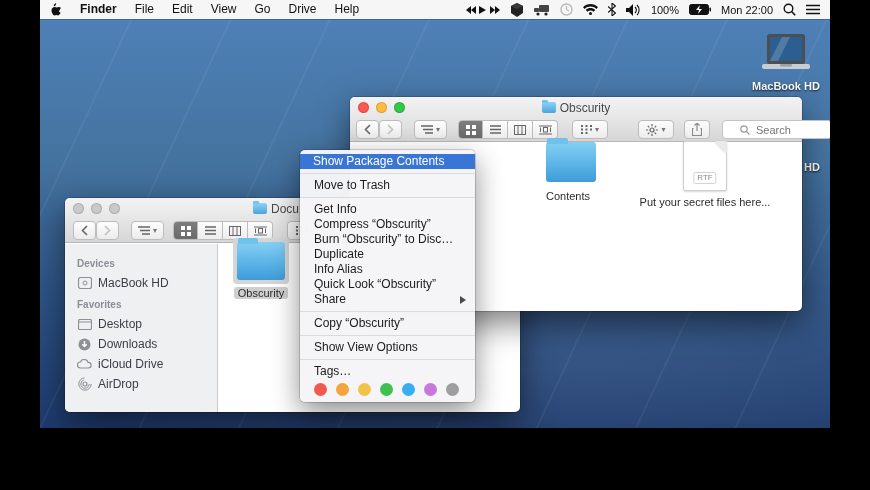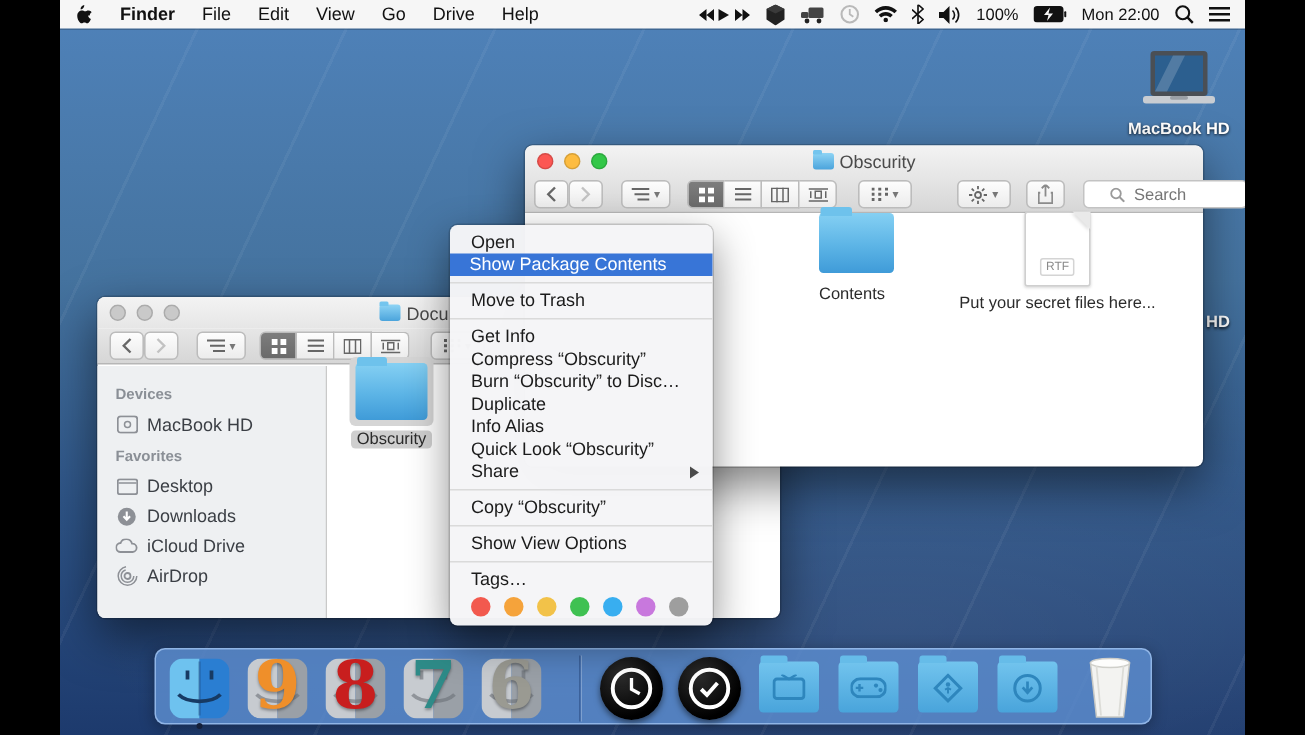--- a/index.html
+++ b/index.html
@@ -1,19 +1,19 @@
 <!DOCTYPE html>
 <html><head>
 <meta charset="utf-8">
 <style>
   html,body{margin:0;padding:0;background:#000;}
   *{box-sizing:border-box;font-family:"Liberation Sans","DejaVu Sans",sans-serif;}
   #stage{position:relative;width:870px;height:490px;background:#000;overflow:hidden;}
   
-  #desktop{position:absolute;left:40px;top:0;width:790px;height:490px;overflow:hidden;
+  #desktop{position:absolute;left:40px;top:0;width:790px;height:428px;overflow:hidden;
     background:linear-gradient(180deg,#528508 0%);
     background:linear-gradient(180deg,#4f82ba 0%,#45739f 38%,#2e5486 68%,#1d3a6d 100%);}
   #desktop .sheen{position:absolute;inset:0;pointer-events:none;
     background:repeating-linear-gradient(115deg,rgba(255,255,255,0.05) 0 2px,rgba(255,255,255,0) 2px 90px),
                radial-gradient(900px 300px at 70% 85%,rgba(255,255,255,0.08),rgba(0,0,0,0) 60%);}
   
   #menubar{position:absolute;left:0;top:0;width:100%;height:19px;background:#f6f6f6;
     display:flex;align-items:center;font-size:12px;color:#111;z-index:50;box-shadow:0 1px 0 rgba(0,0,0,0.2);}
   #menubar .mitem{padding:0 9px;line-height:19px;}
   #menubar .bold{font-weight:bold;}
@@ -169,21 +169,21 @@
     <div class="dicon" style="left:712px;top:33px;z-index:5;">
       <svg width="52" height="44" viewBox="0 0 52 44">
         <rect x="7" y="1" width="38" height="30" rx="2.5" fill="#4a4f55"></rect>
         <rect x="10" y="4" width="32" height="24" fill="#2c5f8f"></rect>
         <path d="M10 28l12-24h8L18 28z" fill="rgba(255,255,255,0.18)"></path>
         <rect x="2" y="31" width="48" height="5" rx="2" fill="#c9cdd2"></rect>
         <rect x="20" y="31" width="12" height="2.5" rx="1.2" fill="#9ba0a6"></rect>
       </svg>
       <div class="dlabel">MacBook HD</div>
     </div>
-    <div class="dlabel" style="position:absolute;left:764px;top:161px;z-index:5;margin-top:48px;">HD</div>
+    <div class="dlabel" style="position:absolute;left:764px;top:161px;z-index:5;">HD</div>
 
     <div class="win" style="left:25px;top:198px;width:455px;height:214px;z-index:10;">
       <div class="titlebar">
         <div class="lights">
           <div class="light" style="background:#c9c9c9;"></div>
           <div class="light" style="background:#c9c9c9;"></div>
           <div class="light" style="background:#c9c9c9;"></div>
         </div>
         <div class="wtitle" style="left:188px;">
           <div class="minifolder"></div>
@@ -412,21 +412,20 @@
       <div style="position:absolute;left:300px;top:44px;width:110px;display:flex;flex-direction:column;align-items:center;gap:5px;">
         <div class="doc">
           <div class="fold"></div>
           <div class="badge">RTF</div>
         </div>
         <div class="icon-label">Put your secret files here...</div>
       </div>
     </div>
 
     <div id="ctxmenu" style="left:260px;top:150px;">
-      <div class="cm-item">Open</div>
       <div class="cm-item hl" style="background:#3875d7;padding-left:13px;">Show Package Contents</div>
       <div class="cm-sep"></div>
       <div class="cm-item">Move to Trash</div>
       <div class="cm-sep"></div>
       <div class="cm-item">Get Info</div>
       <div class="cm-item">Compress “Obscurity”</div>
       <div class="cm-item">Burn “Obscurity” to Disc…</div>
       <div class="cm-item">Duplicate</div>
       <div class="cm-item">Info Alias</div>
       <div class="cm-item">Quick Look “Obscurity”</div>

